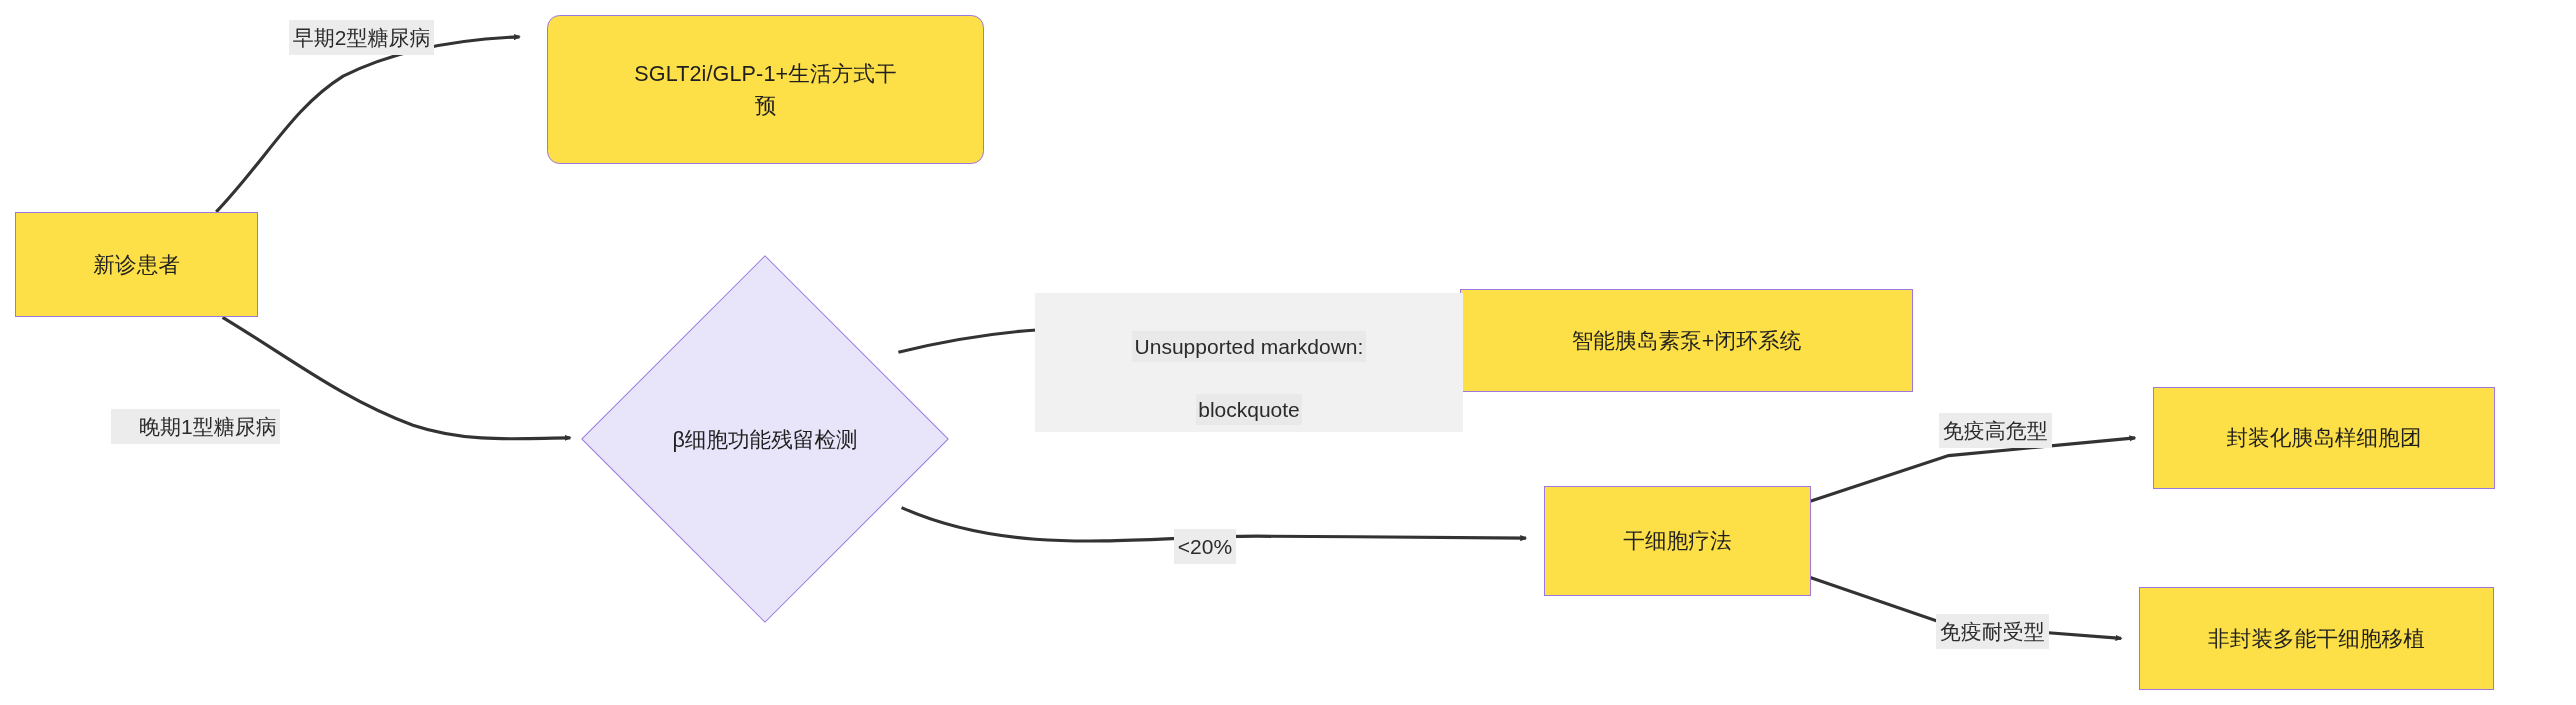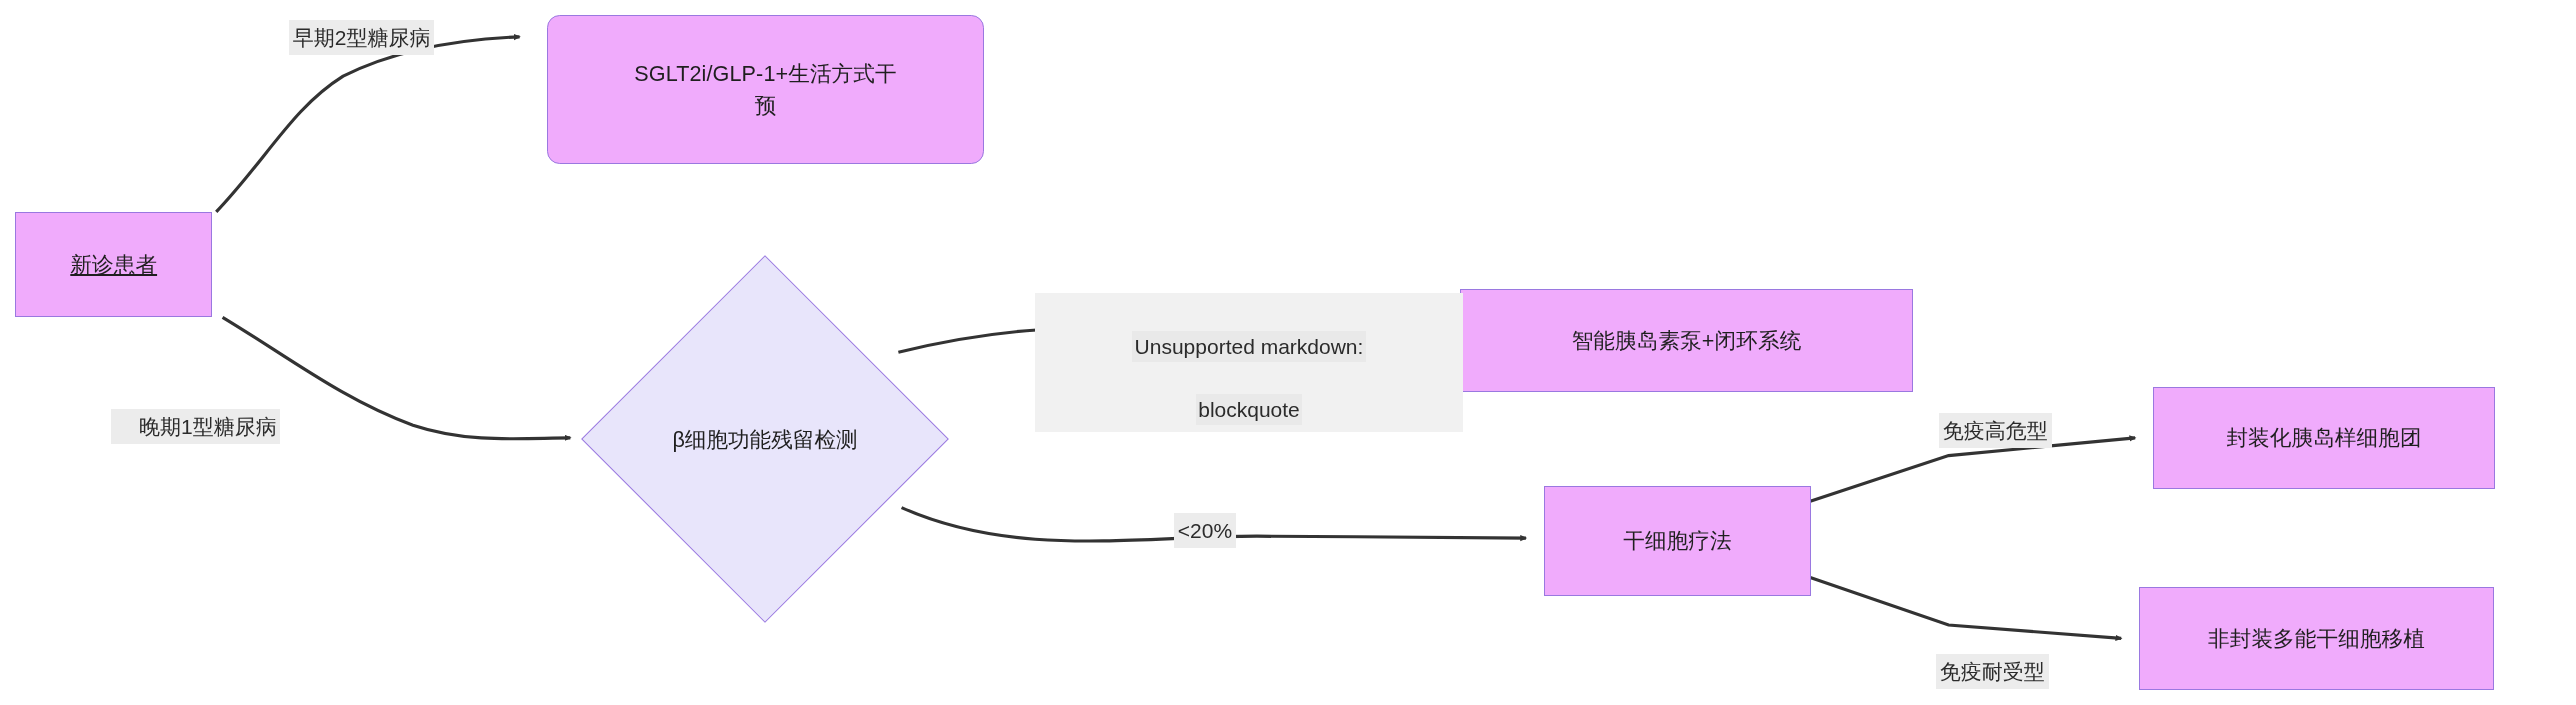--- a/index.html
+++ b/index.html
@@ -19,21 +19,21 @@
     position: absolute;
     left: 0;
     top: 0;
     width: 2576px;
     height: 705px;
     pointer-events: none;
   }
   .node {
     position: absolute;
     box-sizing: border-box;
-    background: #f0abfc;
+    background: #fde047;
     border: 1.9px solid #9a78e0;
     display: flex;
     align-items: center;
     justify-content: center;
     text-align: center;
     color: #1f1f1f;
     font-size: 21.6px;
     line-height: 1.45;
     letter-spacing: 0.1px;
   }
@@ -109,21 +109,21 @@
 
     <path d="M 1415,555 C 1560,520 1700,505 1870,530 C 2020,552 2140,548 2272,545" fill="none" stroke="#333333" stroke-width="5" marker-end="url(#arrow)"></path>
 
     <path d="M 1420,800 C 1600,880 1790,845 1980,845 C 2120,845 2280,848 2404,848" fill="none" stroke="#333333" stroke-width="5" marker-end="url(#arrow)"></path>
 
     <path d="M 2852,790 L 3070,718 L 3364,690" fill="none" stroke="#333333" stroke-width="5" marker-end="url(#arrow)"></path>
 
     <path d="M 2852,910 L 3070,985 L 3342,1006" fill="none" stroke="#333333" stroke-width="5" marker-end="url(#arrow)"></path>
   </svg>
 
-  <div class="node" style="left:15.2px; top:212px; width:197px; height:105px;text-decoration:underline;">
+  <div class="node" style="left:15.2px; top:212px; width:243px; height:105px;">
     <span class="node-label">新诊患者</span>
   </div>
 
   <div class="node rounded" style="left:547px; top:15.2px; width:437px; height:149px;">
     <span class="node-label">SGLT2i/GLP-1+生活方式干
 预</span>
   </div>
 
   <div class="diamond-wrap" style="left:581px; top:255px; width:368px; height:368px;">
     <div class="diamond-shape" style="left:54px; top:54px; width:260px; height:260px;"></div>
@@ -148,20 +148,20 @@
 
   <div class="edge-label" style="left:289px; top:19.7px;">早期2型糖尿病</div>
 
   <div class="edge-label" style="left:111px; top:409px;padding-left:28px;">晚期1型糖尿病</div>
 
   <div class="edge-label multiline" style="left:1035px; top:293px; width:428px;">
     <span class="ln">Unsupported markdown:</span><br>
     <span class="ln">blockquote</span>
   </div>
 
-  <div class="edge-label" style="left:1174px; top:513px;">&lt;20%</div>
+  <div class="edge-label" style="left:1174px; top:529px;">&lt;20%</div>
 
   <div class="edge-label" style="left:1939px; top:413px;">免疫高危型</div>
 
-  <div class="edge-label" style="left:1936px; top:614px;margin-top:40px;">免疫耐受型</div>
+  <div class="edge-label" style="left:1936px; top:614px;">免疫耐受型</div>
 
 </div>
 
 
 </body></html>

